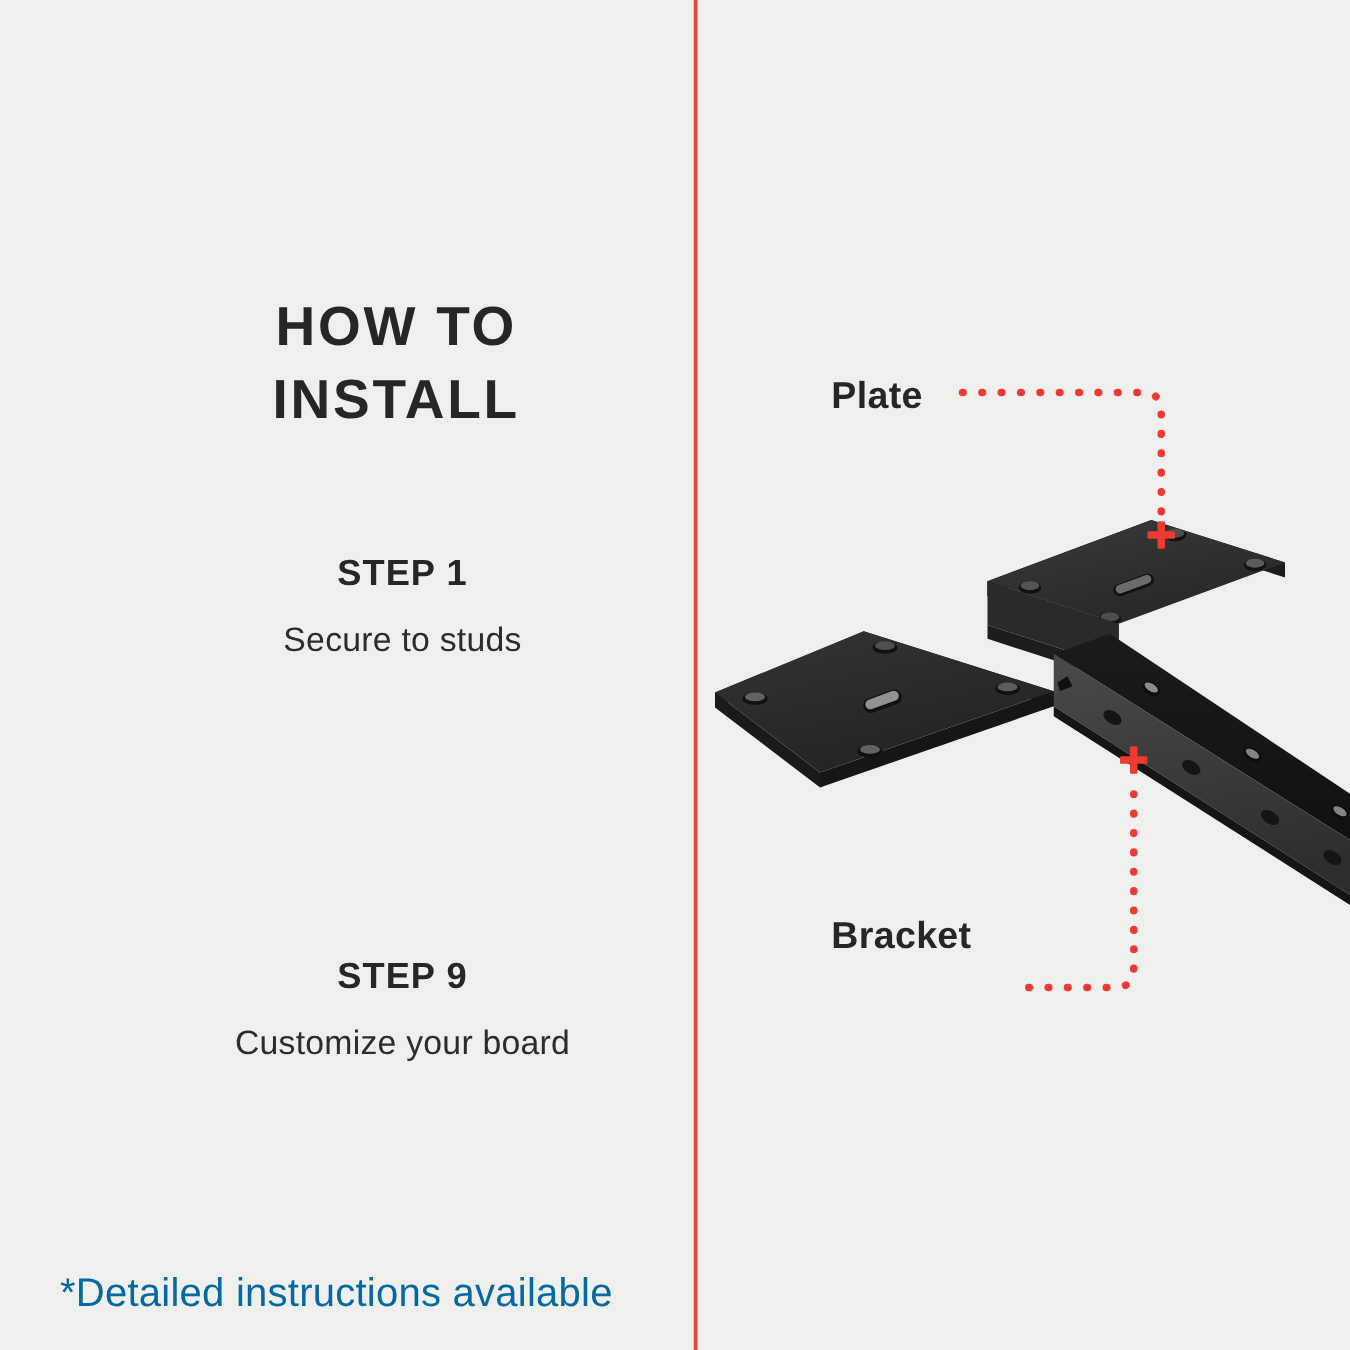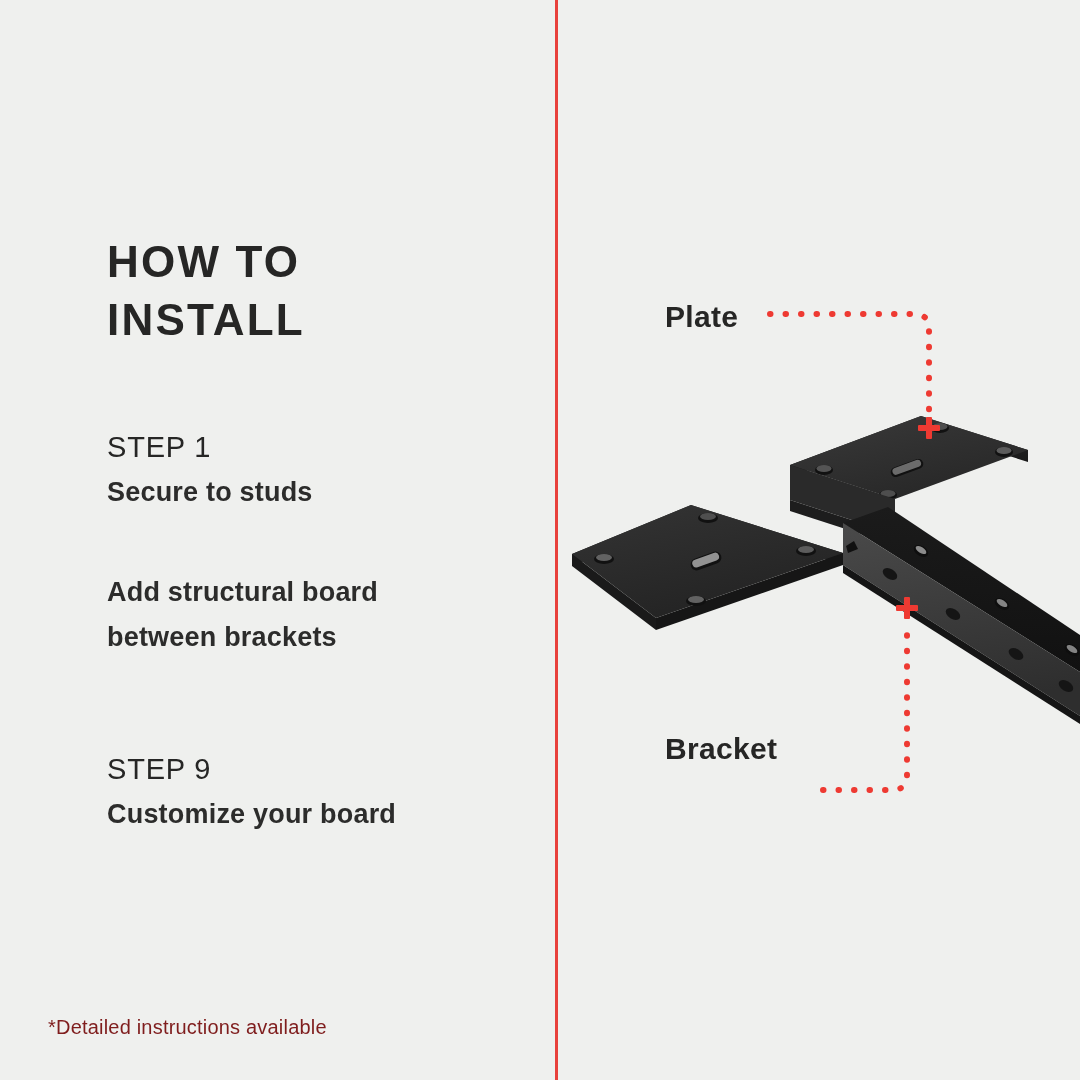--- a/index.html
+++ b/index.html
@@ -31,20 +31,21 @@
     background: #e8413c;
   }
 
   
   #left-panel {
     position: absolute;
     left: 0;
     top: 0;
     width: 555px;
     height: 844px;
+    text-align: center;
   }
   #page-title {
     position: absolute;
     left: 107px;
     top: 233px;
     width: 420px;
     font-size: 44px;
     font-weight: 700;
     line-height: 58px;
     letter-spacing: 2.2px;
@@ -55,43 +56,43 @@
     position: absolute;
     left: 107px;
     width: 430px;
   }
   #step-block-0 { top: 428px; }
   #step-block-1 { top: 566px; }
   #step-block-2 { top: 750px; }
 
   .step-title {
     font-size: 29px;
-    font-weight: 400;
+    font-weight: 700;
     letter-spacing: 0.8px;
     color: #262625;
     line-height: 38px;
-    margin: 0;
+    margin: 12px;
   }
   .step-desc {
     font-size: 27px;
-    font-weight: 700;
+    font-weight: 400;
     color: #2c2c2b;
     line-height: 45px;
     letter-spacing: 0.2px;
     margin: 4px 0 0 0;
     white-space: pre-line;
   }
   #footnote {
     position: absolute;
     left: 48px;
     top: 1016px;
-    font-size: 20px;
+    font-size: 32px;
     font-weight: 400;
     letter-spacing: 0.2px;
-    color: #7f1d1d;
+    color: #0369a1;
   }
 
   
   #right-panel {
     position: absolute;
     left: 558px;
     top: 0;
     width: 522px;
     height: 1080px;
   }
@@ -131,22 +132,20 @@
 
     <div id="page-title">HOW TO
 INSTALL</div>
 
     <div class="step-block" id="step-block-0">
       <div class="step-title">STEP 1</div>
       <div class="step-desc">Secure to studs</div>
     </div>
 
     <div class="step-block" id="step-block-1">
-      <div class="step-desc">Add structural board
-between brackets</div>
     </div>
 
     <div class="step-block" id="step-block-2">
       <div class="step-title">STEP 9</div>
       <div class="step-desc">Customize your board</div>
     </div>
 
     <div id="footnote">*Detailed instructions available</div>
   </div>
 

